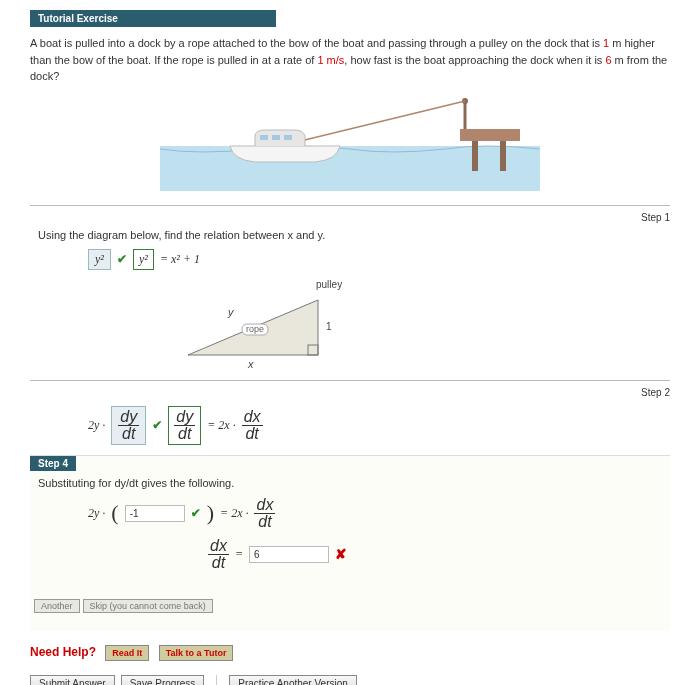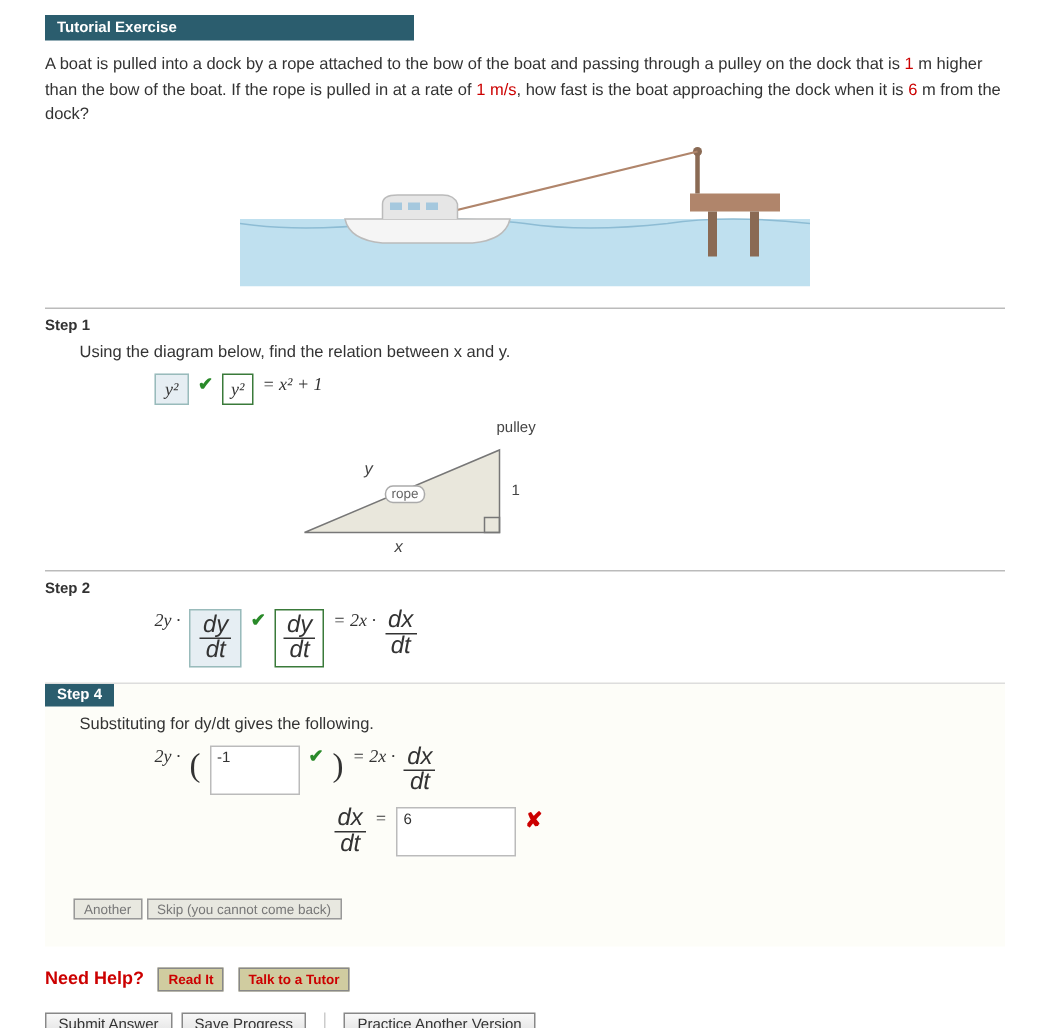--- a/index.html
+++ b/index.html
@@ -28,31 +28,31 @@
     margin: 4px auto 14px auto;
     width: 380px;
     height: 100px;
     position: relative;
   }
   .step-hr {
     border: none;
     border-top: 1px solid #bbb;
     margin: 10px 0 6px 0;
   }
-  .step-title { font-weight: bold; margin: 4px 0; font-size: 10px; }
+  .step-title { font-weight: normal; margin: 4px 0; font-size: 10px; text-align: right; }
   .step-dark {
     background: #2b5d6e;
     color: #fff;
     padding: 2px 8px;
     font-size: 10px;
     font-weight: bold;
     display: inline-block;
   }
-  .step-body { margin: 6px 0 6px 23px; }
-  .relation-line { margin: 8px 0 0 50px; display: flex; gap: 6px; }
+  .step-body { margin: 6px 0 6px 8px; }
+  .relation-line { margin: 8px 0 0 50px; display: flex; align-items: center; gap: 6px; }
   .ans-box {
     display: inline-block;
     background: #e6eef3;
     border: 1px solid #9bb;
     padding: 2px 6px;
     font-size: 10px;
   }
   .ans-green {
     display: inline-block;
     border: 1px solid #3a7a3a;

